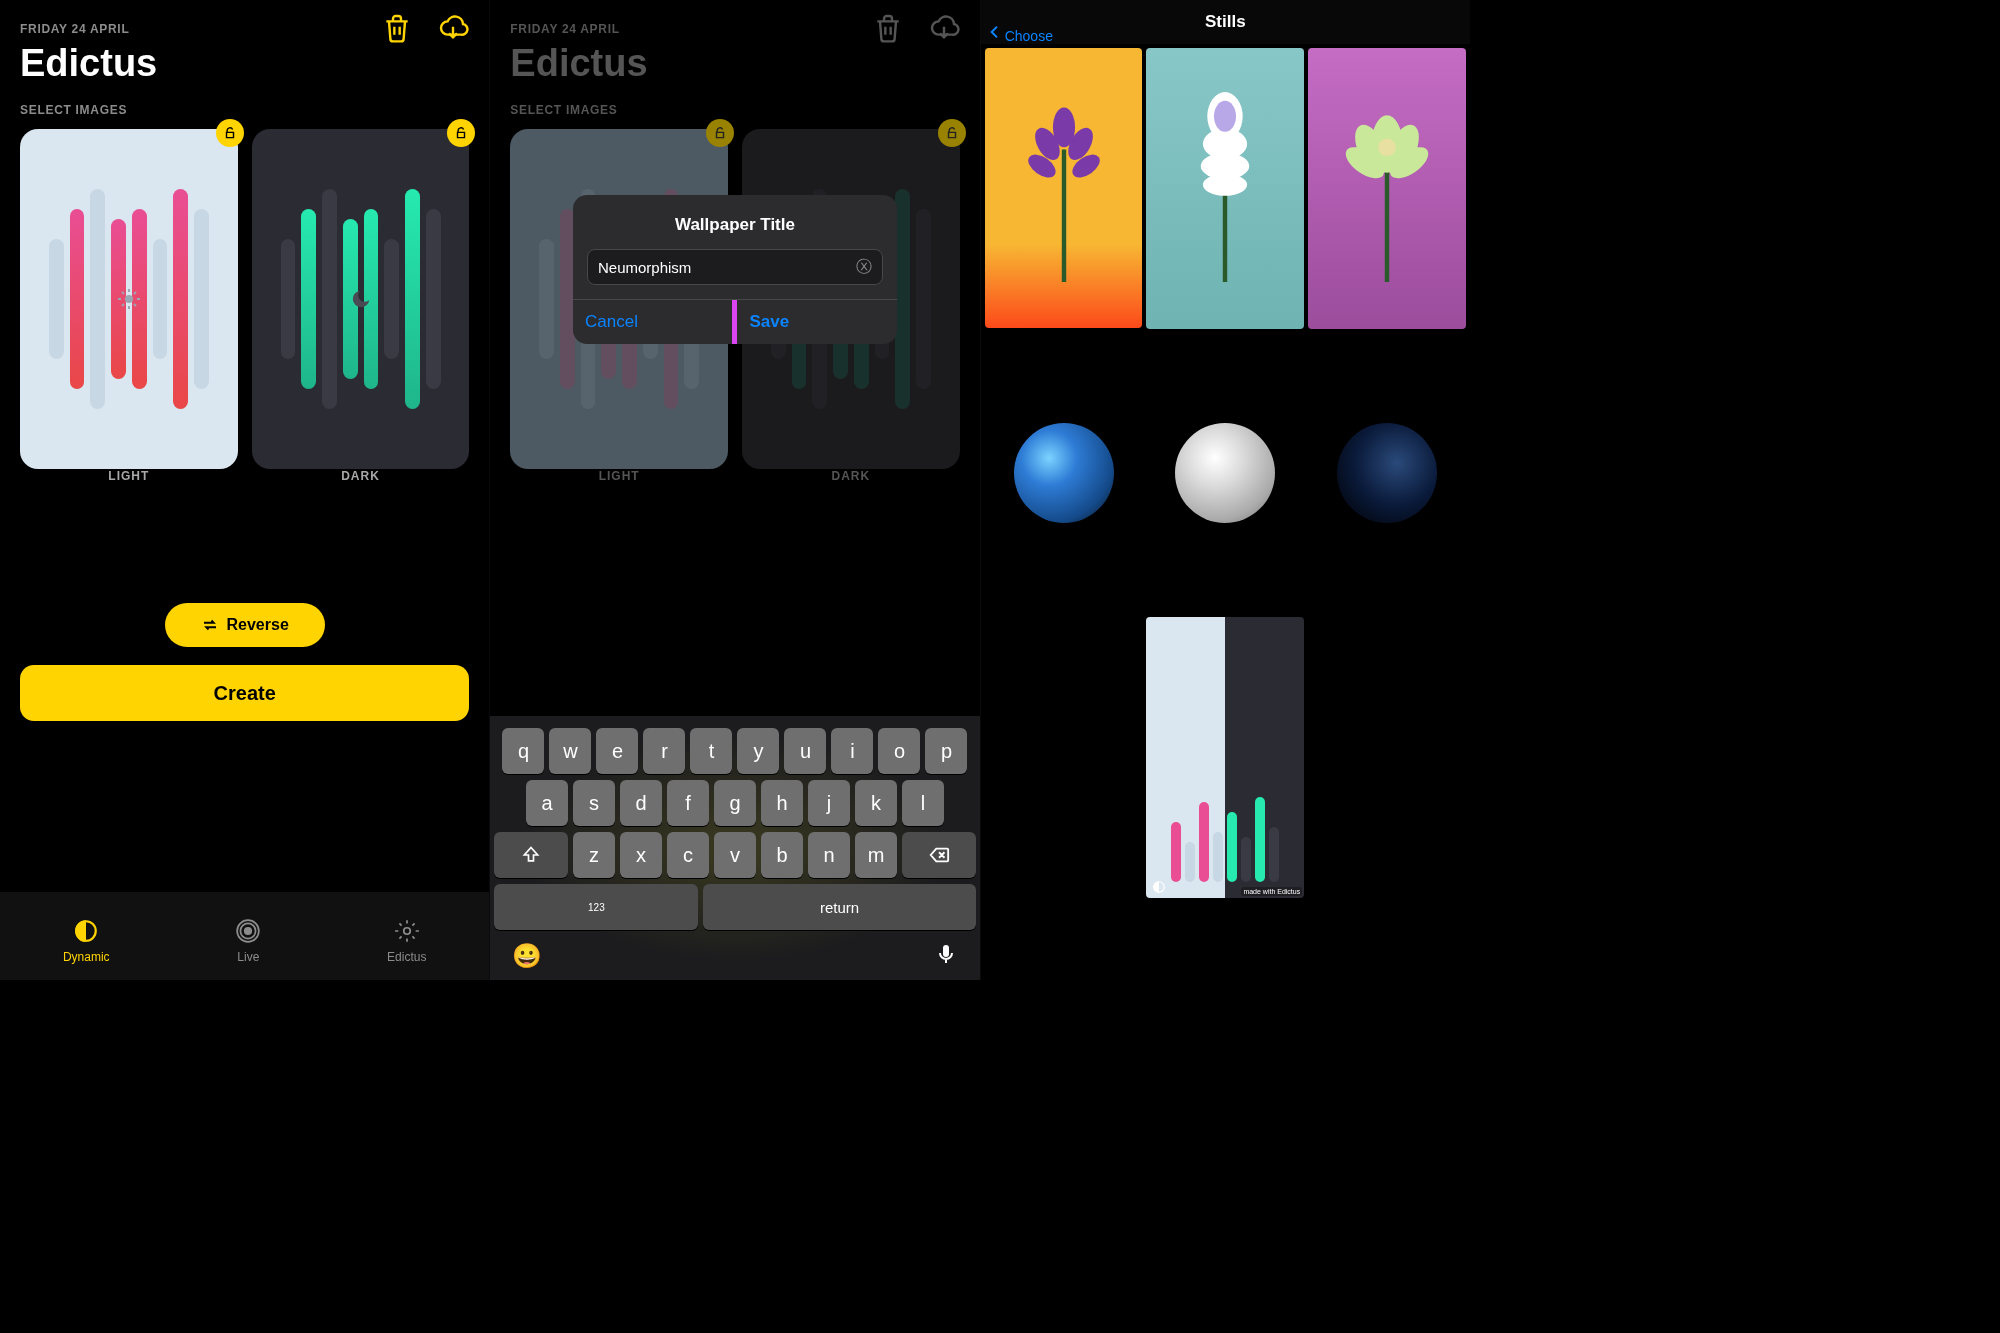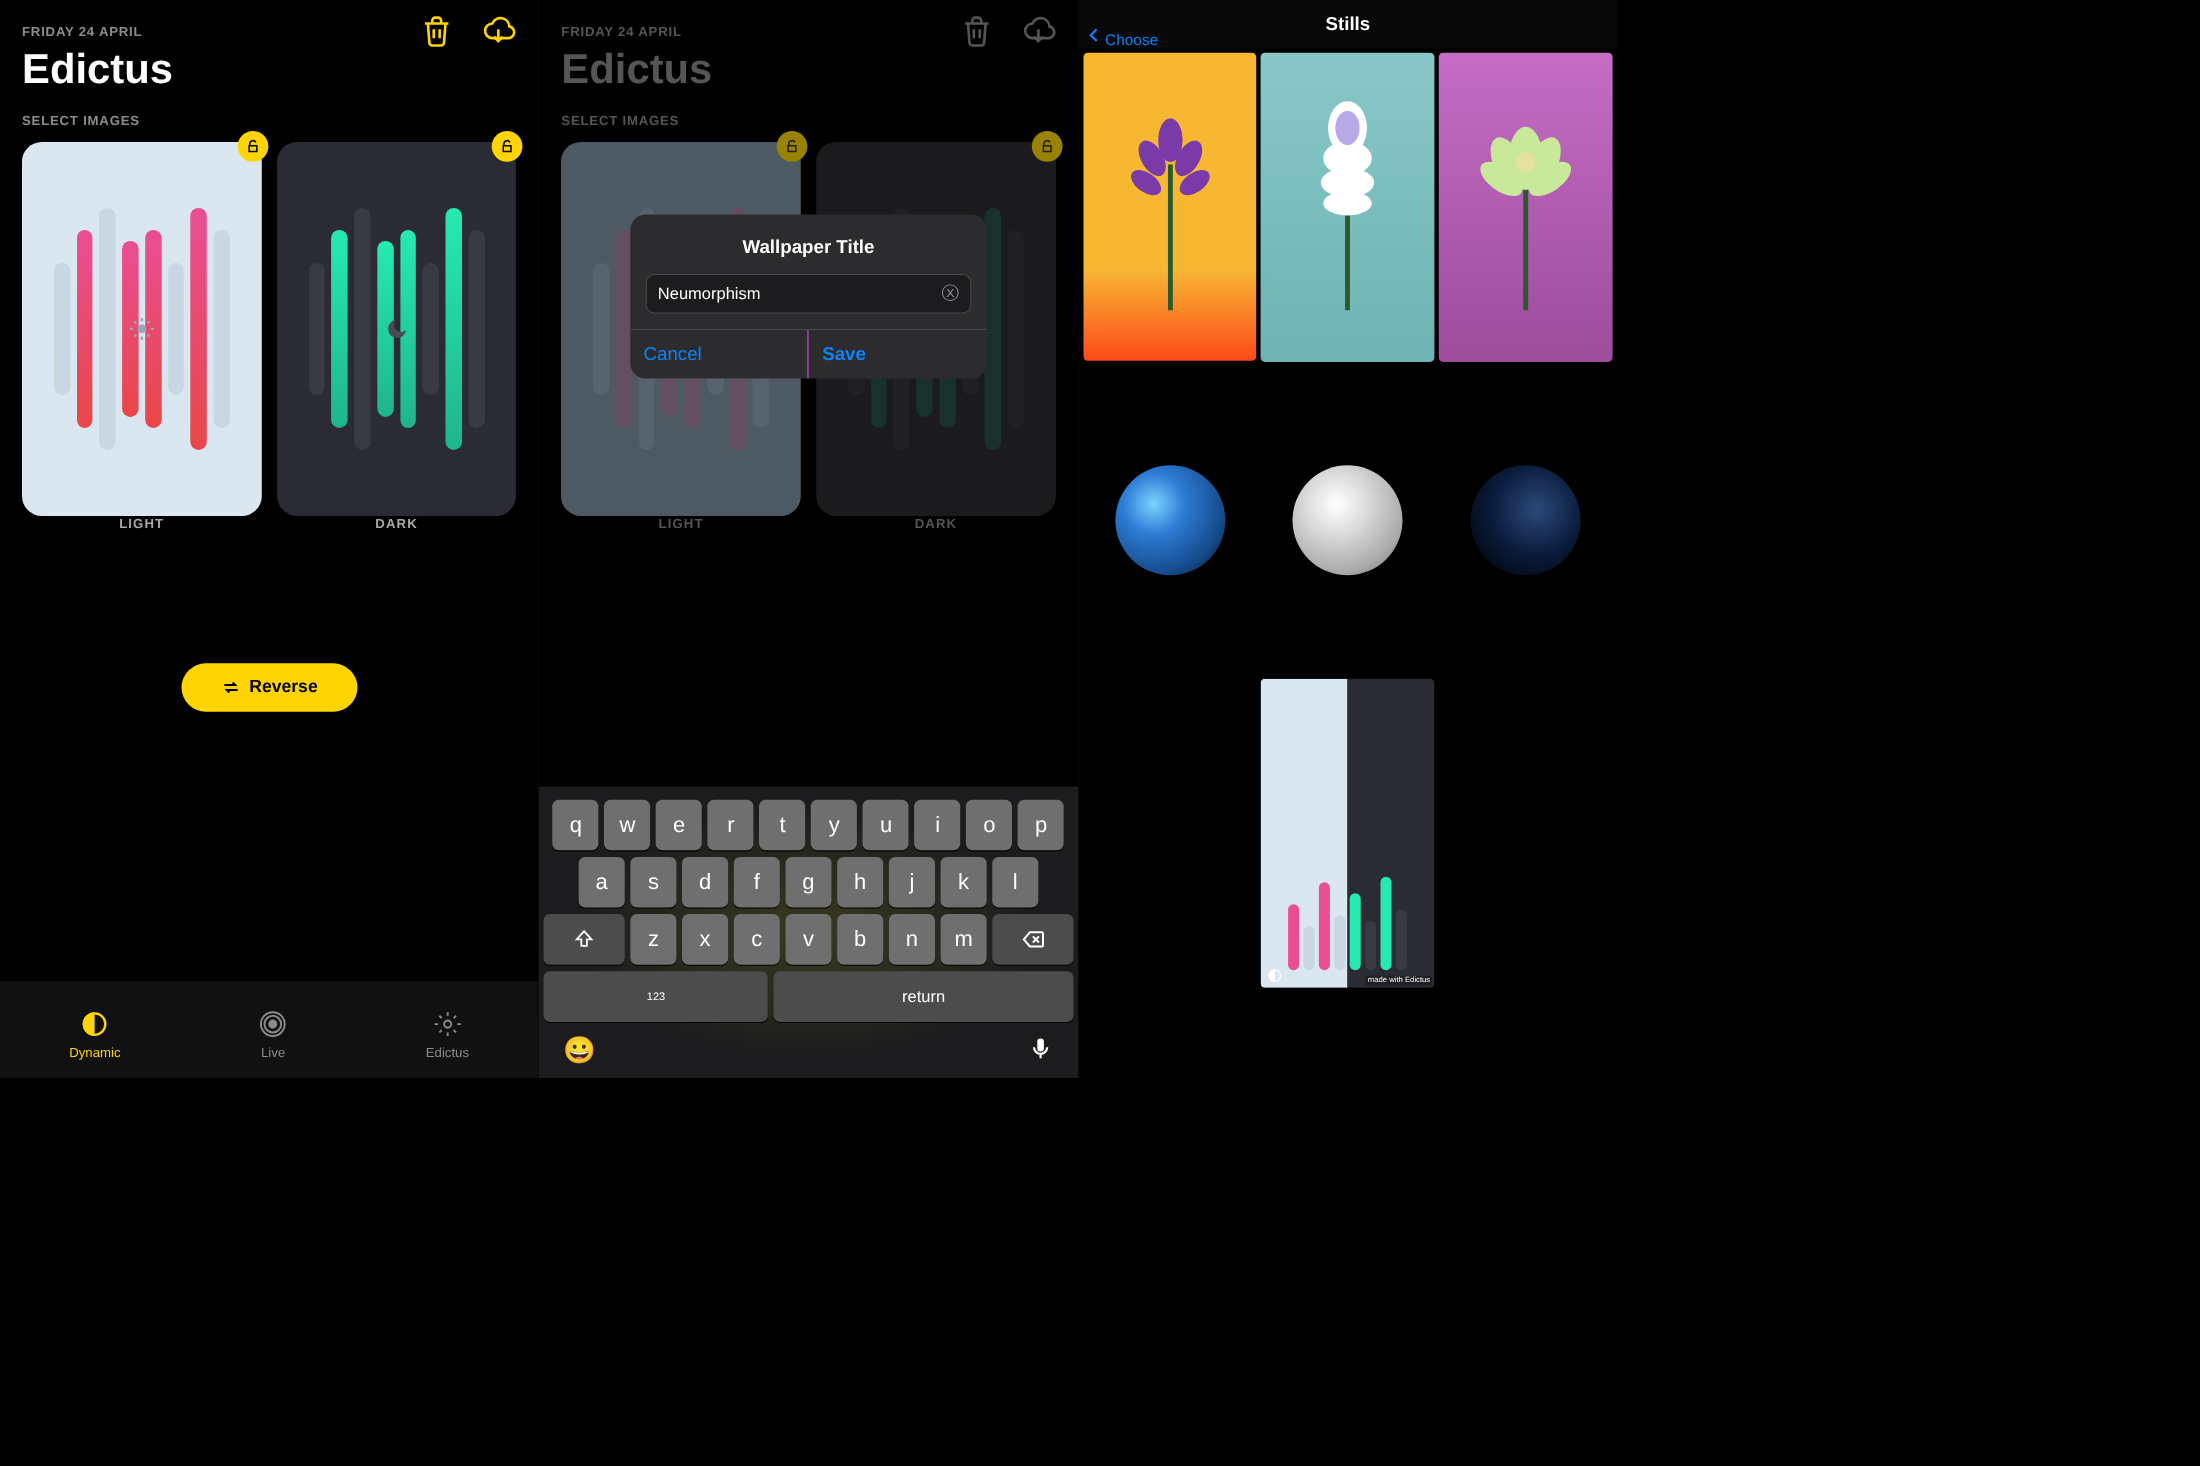--- a/index.html
+++ b/index.html
@@ -37,21 +37,21 @@
   .tab{display:flex;flex-direction:column;align-items:center;gap:6px;color:#8c8c8c;font-size:12px}
   .tab.active{color:#ffd400}
   .tab .ti{width:26px;height:26px}
   .alert{position:absolute;top:195px;left:50%;transform:translateX(-50%);width:324px;background:#2c2c2e;border-radius:14px;overflow:hidden}
   .alert .at{color:#fff;font-weight:600;font-size:17px;text-align:center;padding:20px 14px 14px}
   .alert .field{margin:0 14px 14px;background:#1c1c1e;border:1px solid #48484a;border-radius:8px;height:36px;display:flex;align-items:center;padding:0 10px}
   .alert input{flex:1;background:none;border:none;color:#fff;font-size:15px;outline:none}
   .alert .clear{color:#8e8e93;font-size:16px}
   .alert .btns{display:flex;border-top:1px solid #48484a}
   .alert .btns div{flex:1;text-align:left;padding:12px;color:#0a84ff;font-size:17px;cursor:pointer}
-  .alert .btns div+div{border-left:1px solid #d946ef;font-weight:600}
+  .alert .btns div+div{border-left:5px solid #d946ef;font-weight:600}
 
   
   .kb{position:absolute;bottom:0;left:0;right:0;padding:6px 4px 10px;background:radial-gradient(ellipse at center,#3a3a20 0%,#1c1c1e 60%)}
   .kb .row{display:flex;gap:5px;margin:6px 0;justify-content:center}
   .kb .key{flex:1;max-width:42px;height:46px;background:#6f6f6f;border-radius:6px;display:flex;align-items:center;justify-content:center;color:#fff;font-size:20px;box-shadow:0 1px 0 #000;cursor:pointer}
   .kb .key.sp{background:#4c4c4c;max-width:none}
   .kb .key.space{flex:4;max-width:none}
   .kb .key.ret{flex:1.6;max-width:none;font-size:15px}
   .kb .key.num{flex:1.2;max-width:none;font-size:10px}
   .kb .bottom{display:flex;justify-content:space-between;padding:6px 18px 0;color:#fff;font-size:24px}
@@ -147,20 +147,21 @@
       </div>
       <div class="mode-label">DARK</div>
     </div>
   </div>
   <div class="reverse-btn">
     <svg width="18" height="18" viewBox="0 0 24 24" fill="none" stroke="#000" stroke-width="2.4">
         <path d="M4 9h13l-3-3M20 15H7l3 3"></path>
       </svg>
     <span>Reverse</span>
   </div>
+  <div class="create-btn">Create</div>
   <div class="tabbar">
     <div class="tab active">
       <svg class="ti" viewBox="0 0 24 24" fill="none" stroke="#ffd400" stroke-width="2">
           <circle cx="12" cy="12" r="9"></circle>
           <path d="M12 3a9 9 0 0 0 0 18" fill="#ffd400"></path>
         </svg>
       <span>Dynamic</span>
     </div>
     <div class="tab">
       <svg class="ti" viewBox="0 0 24 24" fill="none" stroke="#8c8c8c" stroke-width="1.6">

